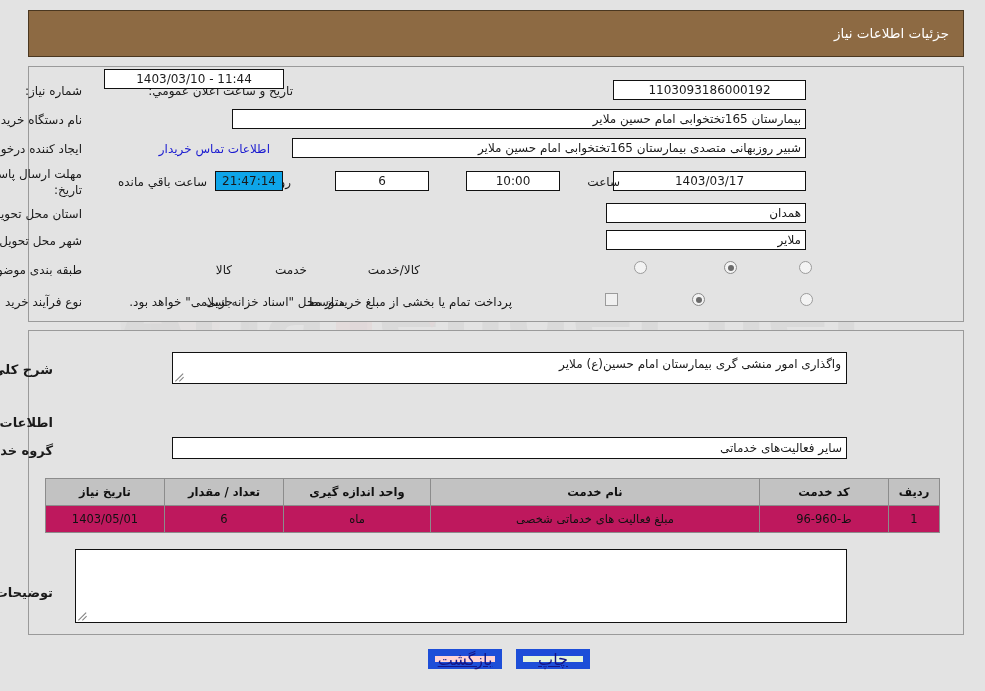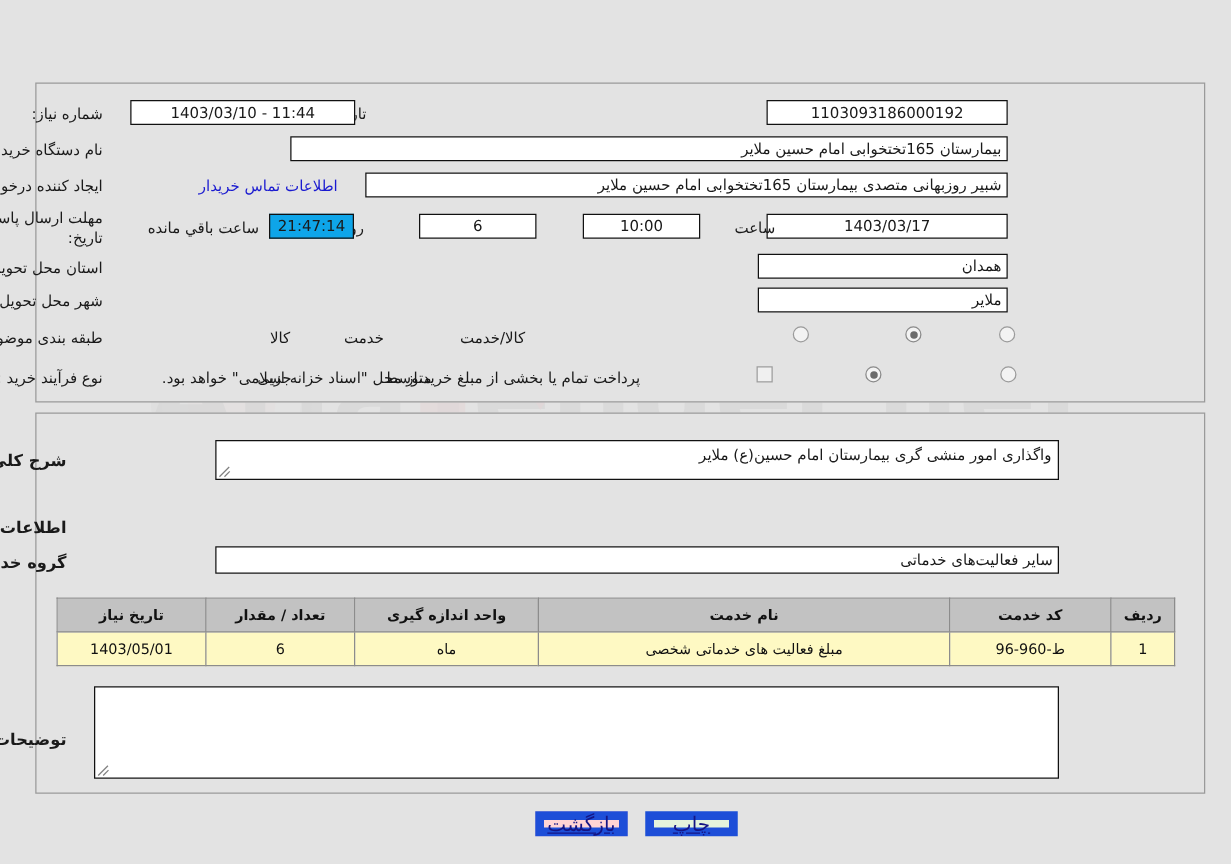--- a/index.html
+++ b/index.html
@@ -161,21 +161,21 @@
   #svc-table th {
     background: #c2c2c2;
     border: 1px solid #8c8c8c;
     font-weight: bold;
     font-size: 11.5px;
     height: 26px;
     color: #111;
     padding: 0 4px;
   }
   #svc-table td {
-    background: #fef9c3;
+    background: #be185d;
     border: 1px solid #8c8c8c;
     height: 26px;
     text-align: center;
     font-size: 11.5px;
     color: #111;
     padding: 0 16px;
   }
 
   
   .btn {
@@ -205,28 +205,31 @@
       <path d="M185 20 L245 44 L245 92 C245 122 215 146 185 158 C155 146 125 122 125 92 L125 44 Z" fill="none" stroke="#c9c9c9" stroke-width="9"></path>
       <path d="M150 52 L185 66 L220 52 L220 94 C220 112 203 128 185 136 C167 128 150 112 150 94 Z" fill="#e9c6c8" opacity="0.55"></path>
     </g>
     <text x="495" y="118" text-anchor="middle" font-family="DejaVu Sans, sans-serif" font-size="92" font-weight="bold" fill="#bdbdbd" opacity="0.75" direction="ltr">AriaTender.net</text>
     <g fill="#e3b9bc" opacity="0.65">
       <polygon points="396,36 470,36 432,98"></polygon>
       <polygon points="336,36 372,36 372,108 336,108"></polygon>
     </g>
   </svg>
 
+  <div class="title-bar">
+    <div class="title-text">جزئیات اطلاعات نیاز</div>
+  </div>
 
   <div class="panel" id="panel-top"></div>
 
   <div class="lbl" style="right:903px; top:84px;">شماره نیاز:</div>
   <div class="fld center" style="left:613px; top:80px; width:193px; height:20px;">1103093186000192</div>
 
   <div class="lbl" style="right:692px; top:84px;">تاریخ و ساعت اعلان عمومي:</div>
-  <div class="fld center" style="left:104px; top:80px; width:180px; height:20px;">11:44 - 1403/03/10</div>
+  <div class="fld center" style="left:104px; top:69px; width:180px; height:20px;">11:44 - 1403/03/10</div>
 
   <div class="lbl" style="right:903px; top:113px;">نام دستگاه خریدار:</div>
   <div class="fld rtl" style="left:232px; top:109px; width:574px; height:20px;">بیمارستان 165تختخوابی امام حسین ملایر</div>
 
   <div class="lbl" style="right:903px; top:142px;">ایجاد کننده درخواست:</div>
   <div class="fld rtl" style="left:292px; top:138px; width:514px; height:20px;">شبیر روزبهانی متصدی بیمارستان 165تختخوابی امام حسین ملایر</div>
   <div class="lbl link" style="right:715px; top:142px; cursor:pointer;">اطلاعات تماس خریدار</div>
 
   <div class="lbl" style="right:903px; top:167px;">مهلت ارسال پاسخ: تا</div>
   <div class="lbl" style="right:903px; top:183px;">تاریخ:</div>

